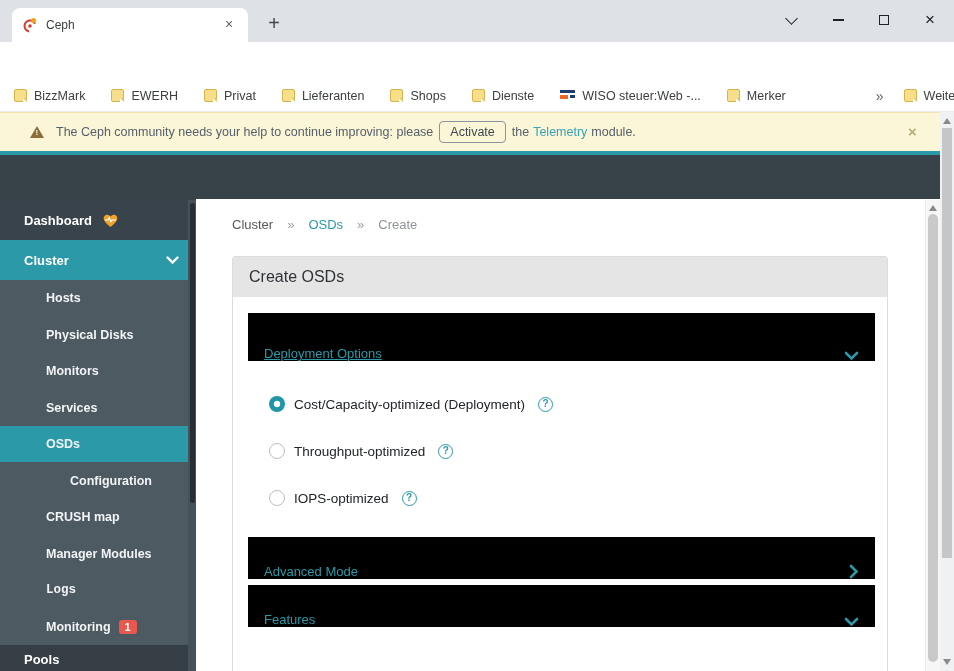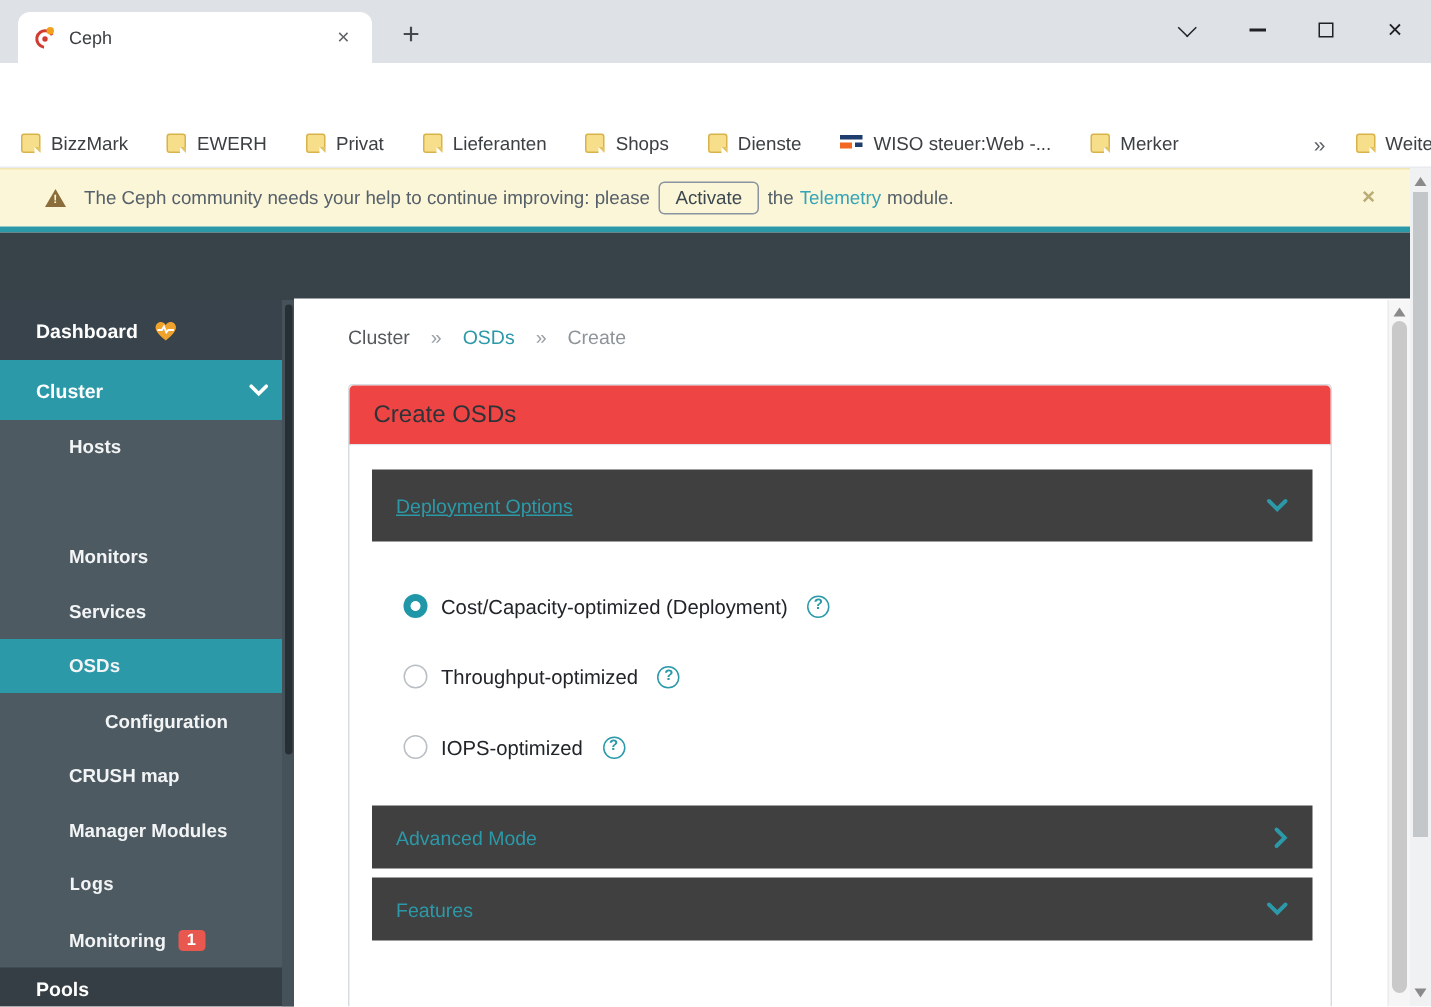--- a/index.html
+++ b/index.html
@@ -100,23 +100,23 @@
   .heart { margin-left:10px; }
 
   
   #content { left:196px; top:199px; width:744px; height:472px; background:#fff; }
   .crumb { position:absolute; left:36px; top:18px; font-size:13px; display:flex; gap:14px; align-items:center; }
   .crumb .c1 { color:#55595c; }
   .crumb .sep { color:#9aa1a6; }
   .crumb .clink { color:#2b99a8; }
   .crumb .cact { color:#8e959a; }
   #card { position:absolute; left:36px; top:57px; width:656px; height:500px; background:#fff; border:1px solid #d8dde2; border-radius:3px; }
-  .card-hdr { height:40px; background:#ef4444; border-bottom:1px solid #e2e6e9; display:flex; align-items:center;
+  .card-hdr { height:40px; background:#e5e5e5; border-bottom:1px solid #e2e6e9; display:flex; align-items:center;
               padding-left:16px; font-size:16px; color:#2e3338; border-radius:3px 3px 0 0; }
-  .acc-row { position:absolute; left:15px; width:627px; background:#404040; display:flex; align-items:center;
+  .acc-row { position:absolute; left:15px; width:627px; background:#000000; display:flex; align-items:flex-end;
              padding:0 16px; font-size:13px; }
   .acc-link { color:#2b99a8; text-decoration:underline; }
   .acc-plain { color:#2b99a8; }
   .acc-chev { margin-left:auto; }
   .radio-row { position:absolute; left:36px; display:flex; align-items:center; gap:9px; }
   .radio { width:16px; height:16px; border-radius:50%; }
   .radio.on { background:radial-gradient(circle, #fff 0 3px, #1f97a8 3.6px); }
   .radio.off { background:#fff; border:1px solid #b9bfc4; }
   .rlabel { font-size:13.5px; color:#212529; }
   .helpq { width:15px; height:15px; border:1.5px solid #2b99a8; border-radius:50%; color:#2b99a8;
@@ -359,20 +359,23 @@
   </div>
   <div class="sb-top" style="top:40px;height:40px;background:#2b99a8;">
     <span>Cluster</span>
     <svg width="13" height="9" viewBox="0 0 13 9" style="position:absolute;left:166px;">
       <path d="M1.5 1.5 6.5 6.5 11.5 1.5" fill="none" stroke="#fff" stroke-width="2.4" stroke-linecap="round"></path>
     </svg>
   </div>
   <div class="sb-sub" style="top:80px;">
       <span>Hosts</span>
     </div>
+  <div class="sb-sub" style="top:116.5px;">
+      <span>Physical Disks</span>
+    </div>
   <div class="sb-sub" style="top:153px;">
       <span>Monitors</span>
     </div>
   <div class="sb-sub" style="top:189.5px;">
       <span>Services</span>
     </div>
   <div class="sb-sub sb-active" style="top:226px;">
       <span>OSDs</span>
     </div>
   <div class="sb-sub" style="top:262.5px;margin-left:24px;">

